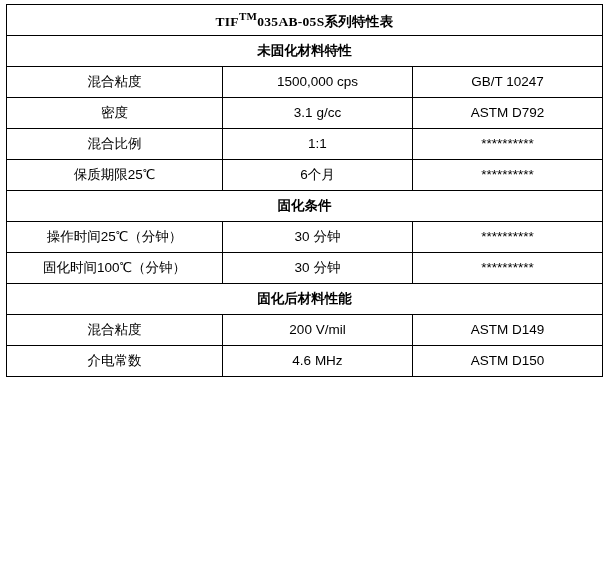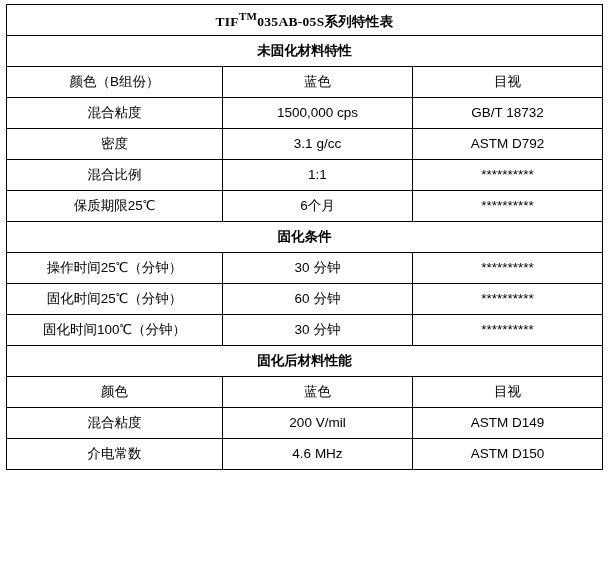--- a/index.html
+++ b/index.html
@@ -76,28 +76,23 @@
     </colgroup>
     <tbody>
       <tr class="title-row">
         <td colspan="3"><span>TIF</span><span class="tm">TM</span><span>035AB-05S系列特性表</span></td>
       </tr>
 
       <tr class="section">
         <td colspan="3">未固化材料特性</td>
       </tr>
       <tr>
-        <td>颜色（B组份）</td>
-        <td>蓝色</td>
-        <td>目视</td>
-      </tr>
-      <tr>
         <td>混合粘度</td>
         <td>1500,000 cps</td>
-        <td>GB/T 18732</td>
+        <td>GB/T 10247</td>
       </tr>
       <tr>
         <td>密度</td>
         <td>3.1 g/cc</td>
         <td>ASTM D792</td>
       </tr>
       <tr>
         <td>混合比例</td>
         <td>1:1</td>
         <td class="stars">**********</td>
@@ -110,37 +105,27 @@
 
       <tr class="section">
         <td colspan="3">固化条件</td>
       </tr>
       <tr>
         <td>操作时间25℃（分钟）</td>
         <td>30 分钟</td>
         <td class="stars">**********</td>
       </tr>
       <tr>
-        <td>固化时间25℃（分钟）</td>
-        <td>60 分钟</td>
-        <td class="stars">**********</td>
-      </tr>
-      <tr>
         <td>固化时间100℃（分钟）</td>
         <td>30 分钟</td>
         <td class="stars">**********</td>
       </tr>
 
       <tr class="section">
         <td colspan="3">固化后材料性能</td>
-      </tr>
-      <tr>
-        <td>颜色</td>
-        <td>蓝色</td>
-        <td>目视</td>
       </tr>
       <tr>
         <td>混合粘度</td>
         <td>200 V/mil</td>
         <td>ASTM D149</td>
       </tr>
       <tr>
         <td>介电常数</td>
         <td>4.6 MHz</td>
         <td>ASTM D150</td>

